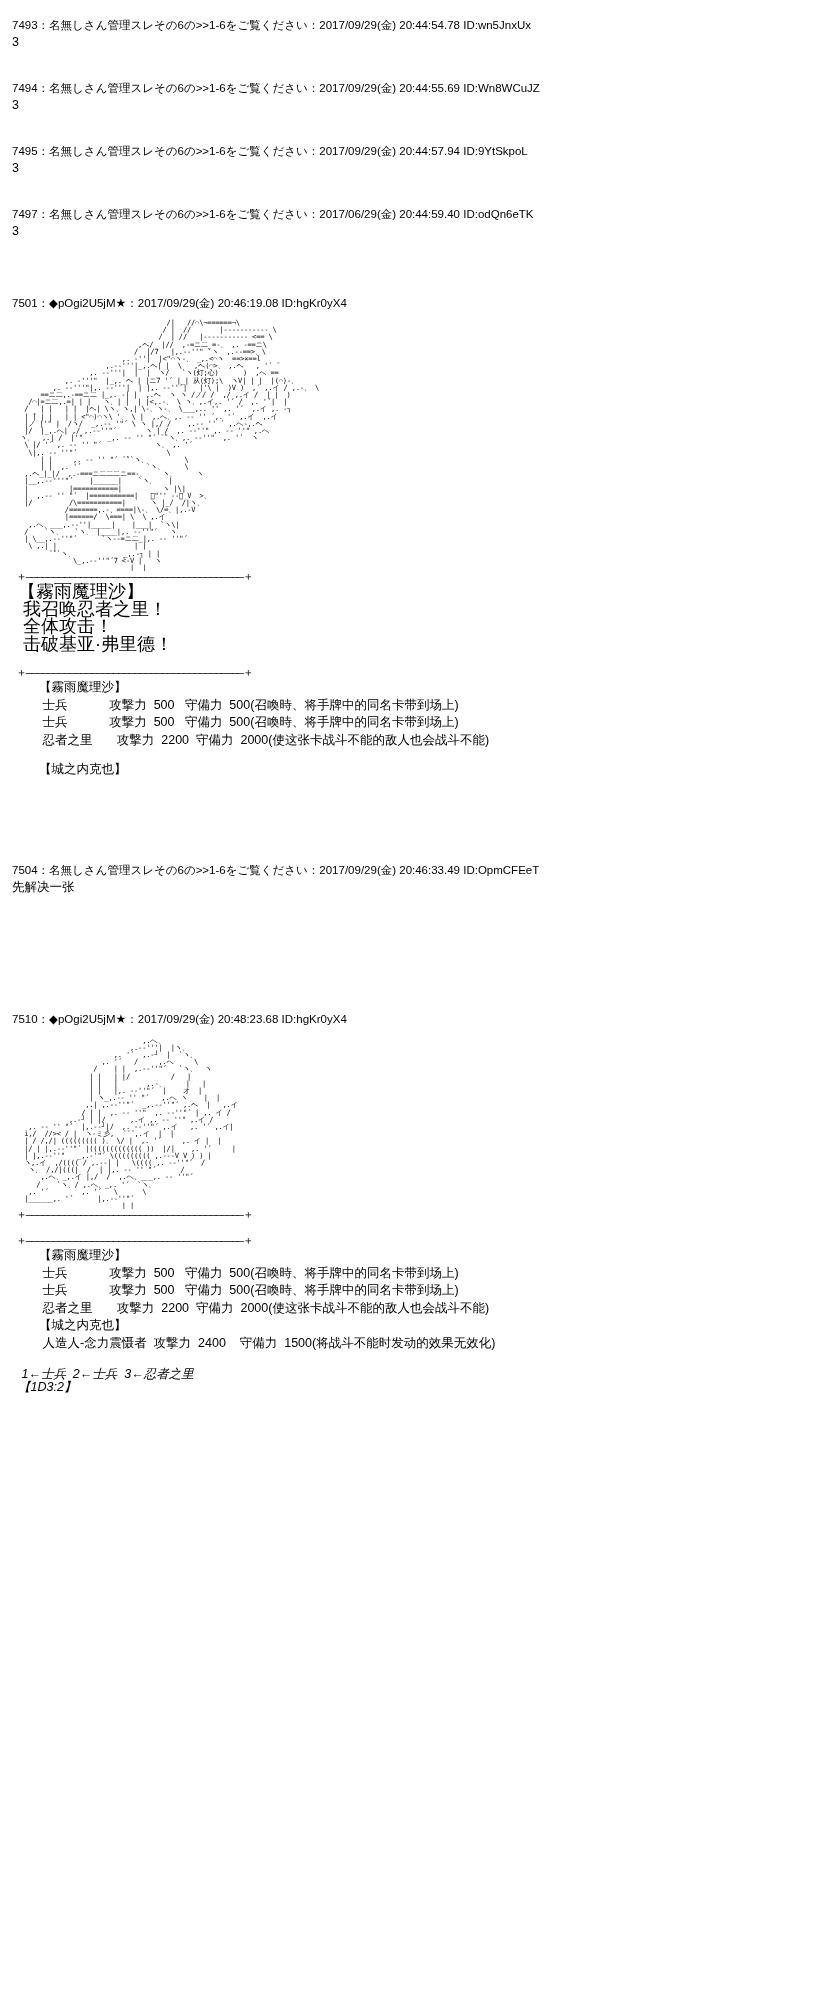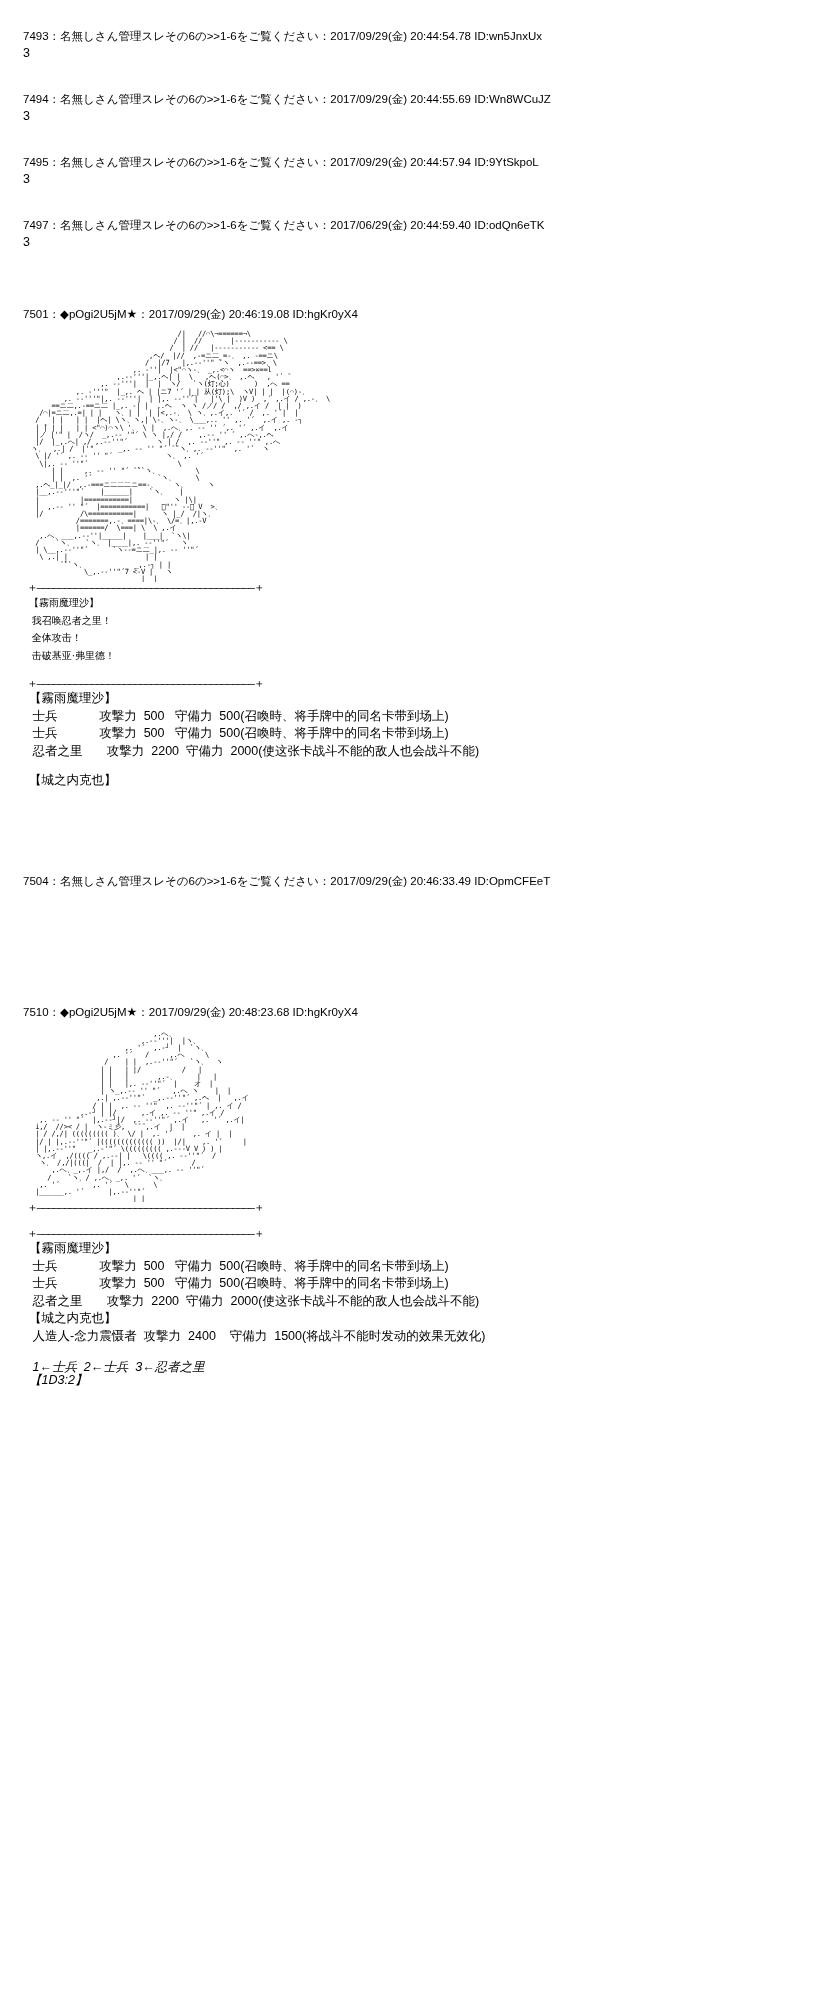--- a/index.html
+++ b/index.html
@@ -11,21 +11,21 @@
   body {
     width: 819px;
     font-family: "Liberation Sans", "DejaVu Sans", sans-serif;
     color: #000000;
     font-size: 12px;
     -webkit-font-smoothing: none;
   }
   .page {
     width: 819px;
     position: relative;
-    padding: 15px;
+    padding: 4px;
     box-sizing: border-box;
   }
 
   
   .post {
     padding: 0 6px 0 8px;
   }
   .post-head {
     font-size: 11.5px;
     line-height: 15px;
@@ -74,32 +74,33 @@
     line-height: 11px;
     white-space: pre;
     letter-spacing: -1.2px;
     padding-left: 4px;
     height: 12px;
     overflow: hidden;
   }
 
   
   .dlg {
-    font-size: 10px;
+    font-size: 18px;
     line-height: 17.5px;
     white-space: pre;
     padding-left: 6px;
     overflow: hidden;
   }
   .stats {
     font-size: 12.5px;
     line-height: 17.5px;
     white-space: pre;
     padding-left: 6px;
     overflow: hidden;
+    margin-left: 21px;
   }
   .choices {
     font-size: 12.5px;
     line-height: 13px;
     white-space: pre;
     padding-left: 6px;
     font-style: italic;
   }
 </style>
 </head>
@@ -209,20 +210,21 @@
     <div class="stats"><span>【城之内克也】</span></div>
   </div>
 
   <div class="gap-lg"></div>
   <div style="height:38px"></div>
 
   <div class="post">
     <div class="post-head">
       <span class="num">7504</span><span class="sep">：</span><span class="name">名無しさん管理スレその6の&gt;&gt;1-6をご覧ください</span><span class="sep">：</span><span class="date">2017/09/29(金) 20:46:33.49</span> <span class="uid">ID:OpmCFEeT</span>
     </div>
+    <div class="post-body">先解决一张</div>
   </div>
 
   <div class="gap-md"></div>
 
 
   <div class="gap-md"></div>
 
 
   <div class="gap-xl"></div>
 

